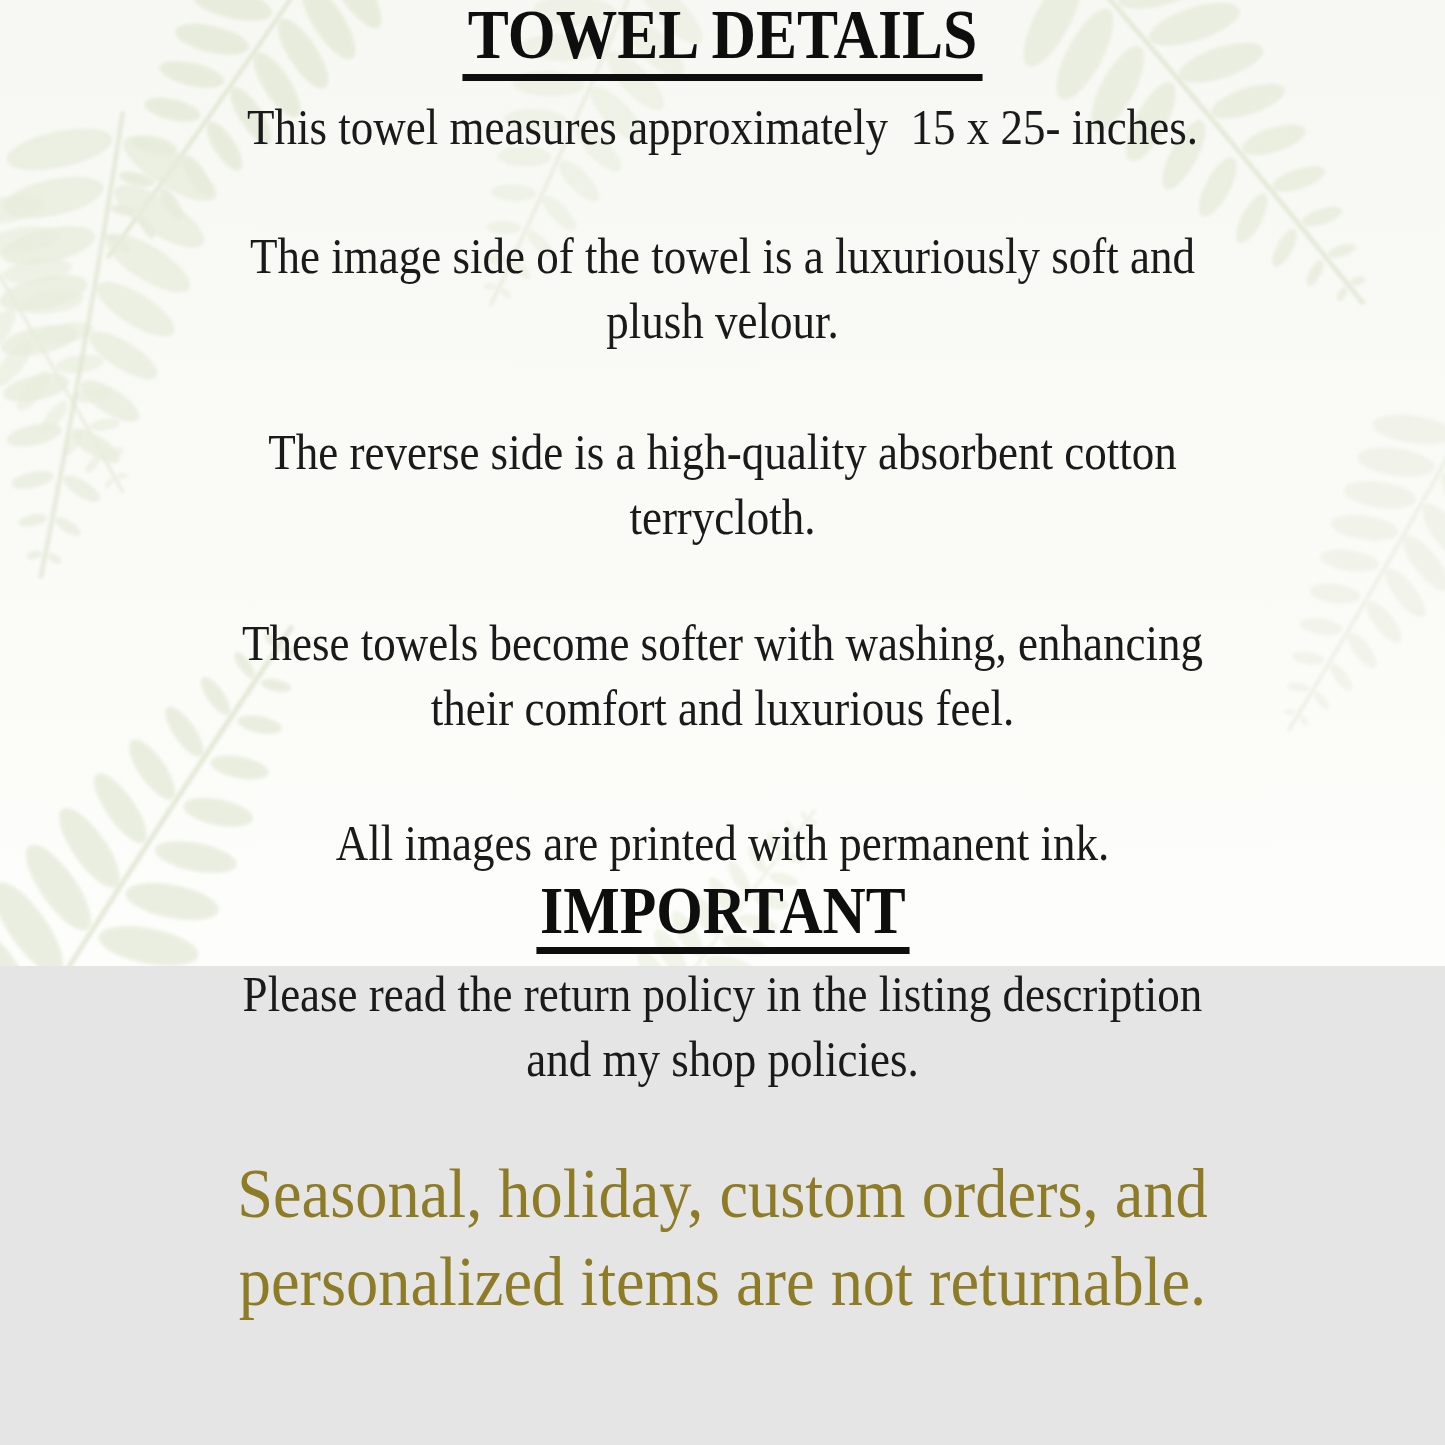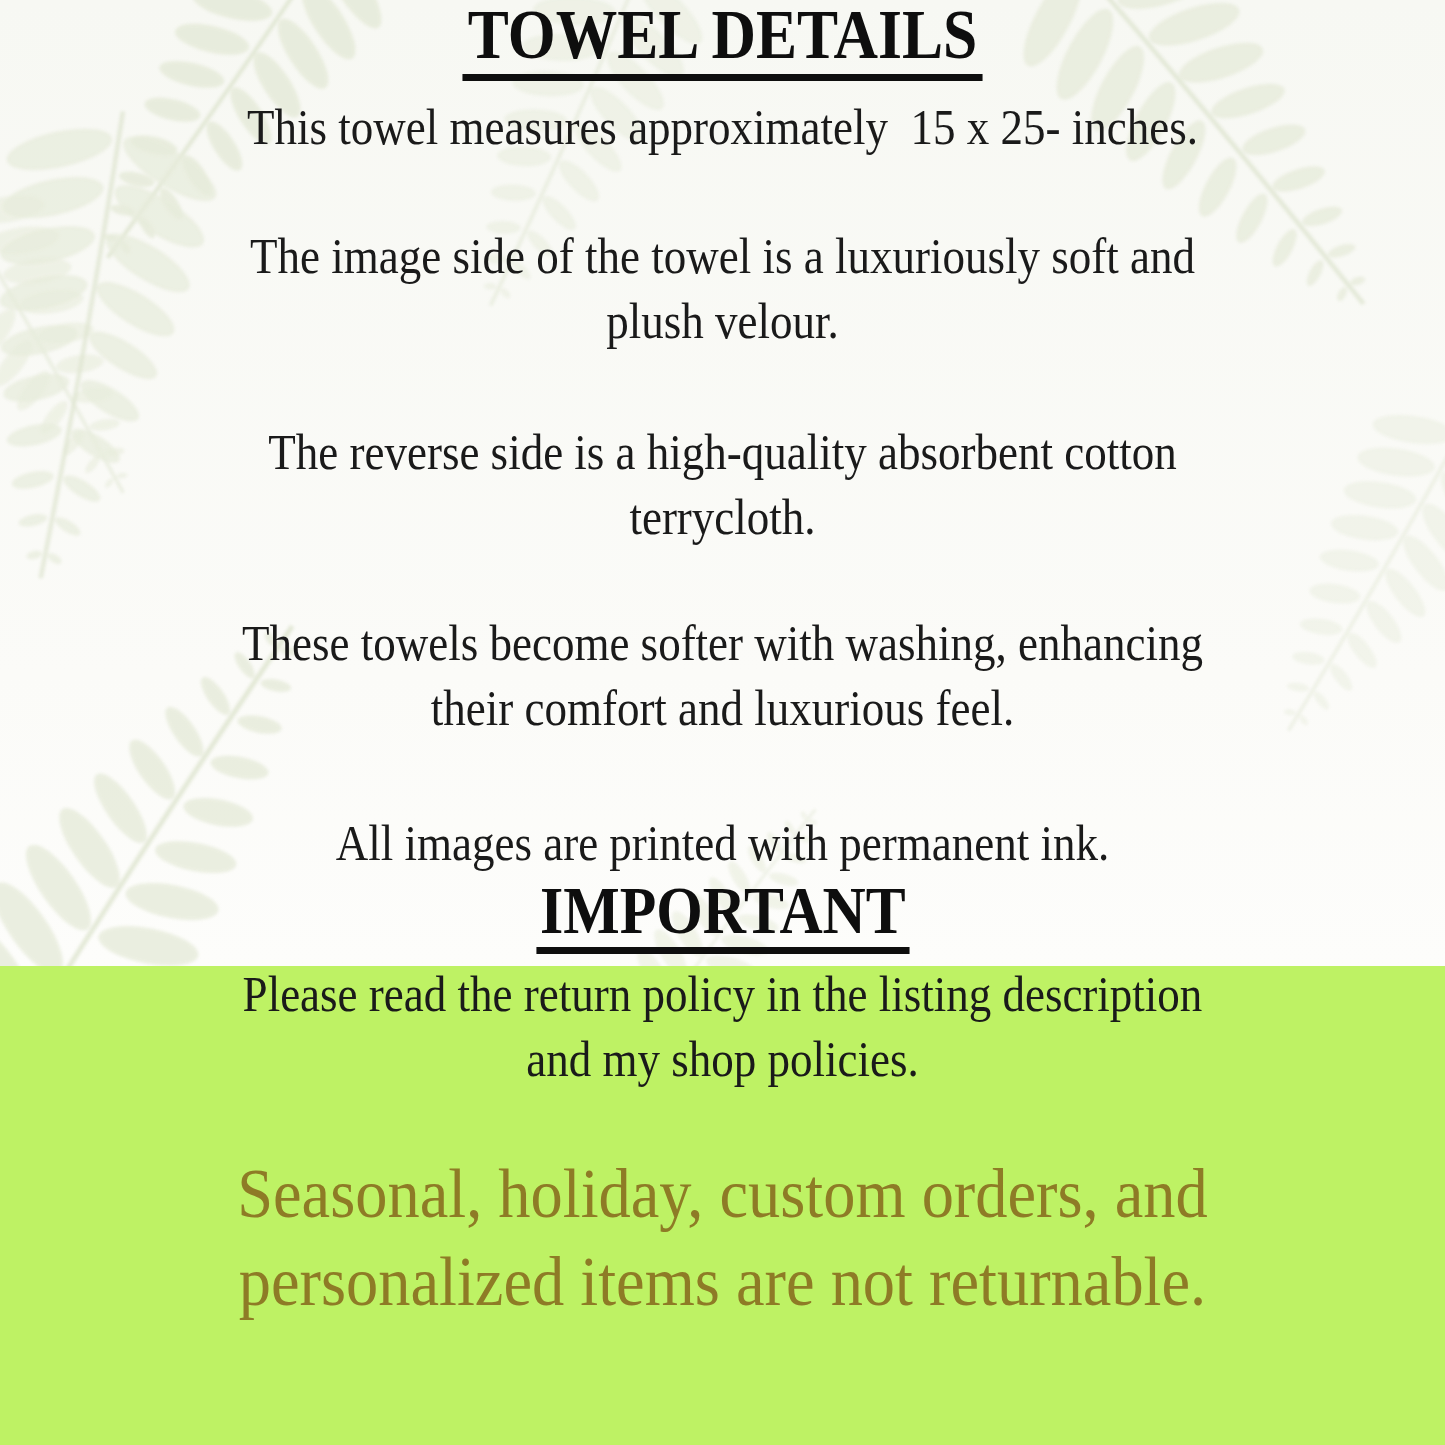--- a/index.html
+++ b/index.html
@@ -1,21 +1,21 @@
 <!DOCTYPE html>
 <html><head>
 <meta charset="utf-8">
 <style>
   html,body{margin:0;padding:0;}
   body{
     width:1445px;height:1445px;overflow:hidden;
     background:#ffffff;
     font-family:"Liberation Serif","DejaVu Serif",serif;
   }
-  .canvas{position:relative;width:1445px;height:1445px;background:#bef264;}
+  .canvas{position:relative;width:1445px;height:1445px;background:#e5e5e5;}
   
   .bg{
     position:absolute;top:0;left:0;width:1445px;height:966px;
     background:linear-gradient(180deg,#f7f8f3 0%,#fbfbf8 70%,#fdfdfb 100%);
     overflow:hidden;
   }
   .bg svg{position:absolute;top:0;left:0;filter:blur(1.6px);opacity:.62;overflow:visible;}
   
   .content{
     position:absolute;top:0;left:0;width:1445px;height:1445px;

